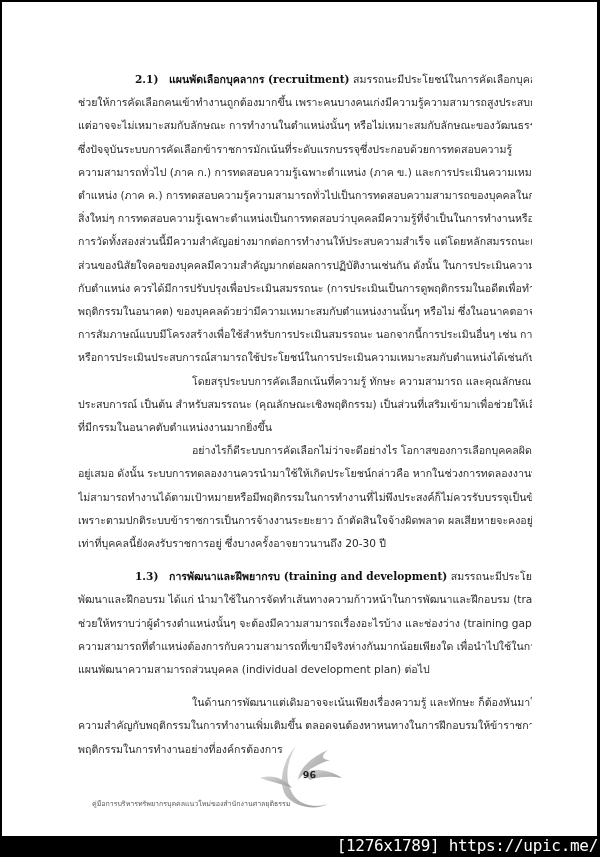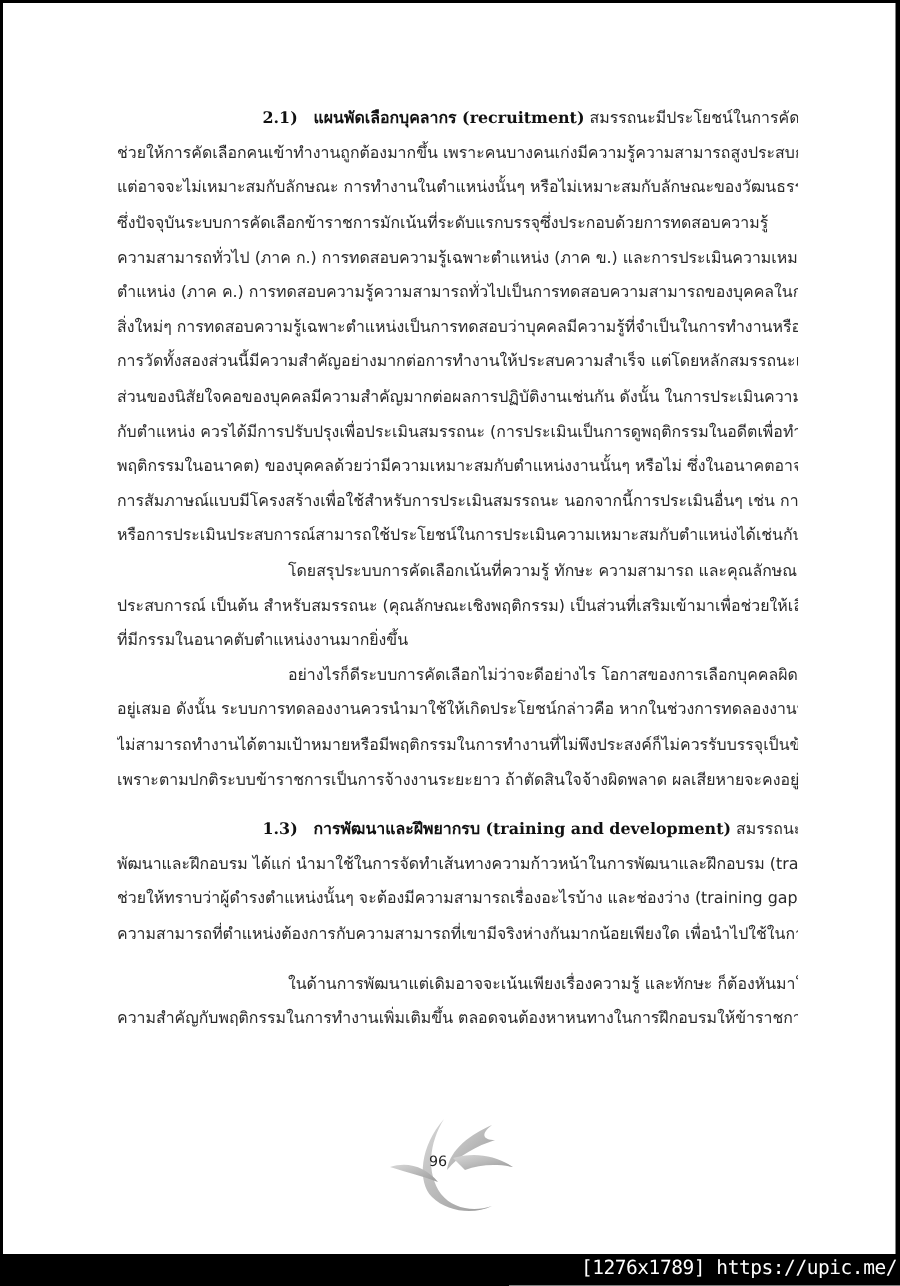--- a/index.html
+++ b/index.html
@@ -14,34 +14,34 @@
   .content {
     position: absolute; left: 76px; top: 66px; width: 454px;
     font-size: 10.6px; line-height: 23.2px; color: #2a2a2a;
   }
   .para { margin: 0; text-align: justify; }
   .line { display: block; white-space: nowrap; overflow: hidden; }
   .indent-sec { padding-left: 57px; }
   .indent-para { padding-left: 114px; }
   .bold { font-weight: bold; font-family: "DejaVu Serif", "Liberation Serif", serif; color: #111; }
   .gap { height: 10px; }
-  .num { display: inline-block; width: 34px; margin-left: 40px; }
+  .num { display: inline-block; width: 34px; }
   .footer-text {
     position: absolute; left: 90px; top: 796px; font-size: 7px; color: #555;
     white-space: nowrap;
   }
   .footer-swoosh { position: absolute; left: 256px; top: 742px; width: 110px; height: 80px; }
   .page-number {
-    position: absolute; left: 284px; top: 767px; width: 30px; text-align: left;
-    font-size: 9.5px; font-weight: normal; color: #222;
+    position: absolute; left: 284px; top: 767px; width: 30px; text-align: right;
+    font-size: 9.5px; font-weight: bold; color: #222;
   }
   .watermark {
     position: absolute; right: 2px; bottom: 2px; height: 18px; line-height: 18px;
     color: #fff; font-family: "DejaVu Sans Mono", "Liberation Mono", monospace;
-    font-size: 13px; letter-spacing: -0.3px; text-align: right;
+    font-size: 16px; letter-spacing: -0.3px; text-align: right;
   }
 </style>
 </head>
 <body>
 
 <div class="page">
   <div class="content">
 
     <div class="para">
       <span class="line indent-sec"><span class="bold num">2.1)</span><span class="bold">แผนพัดเลือกบุคลากร (recruitment)</span><span> สมรรถนะมีประโยชน์ในการคัดเลือกบุคลากรได้แก่</span></span>
@@ -63,39 +63,43 @@
       <span class="line indent-para">โดยสรุประบบการคัดเลือกเน้นที่ความรู้ ทักษะ ความสามารถ และคุณลักษณะอื่นๆ เช่น</span>
       <span class="line">ประสบการณ์ เป็นต้น สำหรับสมรรถนะ (คุณลักษณะเชิงพฤติกรรม) เป็นส่วนที่เสริมเข้ามาเพื่อช่วยให้เลือกจ้างบุคคล</span>
       <span class="line">ที่มีกรรมในอนาคตับตำแหน่งงานมากยิ่งขึ้น</span>
     </div>
 
     <div class="para">
       <span class="line indent-para">อย่างไรก็ดีระบบการคัดเลือกไม่ว่าจะดีอย่างไร โอกาสของการเลือกบุคคลผิดพลาดย่อมมี</span>
       <span class="line">อยู่เสมอ ดังนั้น ระบบการทดลองงานควรนำมาใช้ให้เกิดประโยชน์กล่าวคือ หากในช่วงการทดลองงานบุคคล</span>
       <span class="line">ไม่สามารถทำงานได้ตามเป้าหมายหรือมีพฤติกรรมในการทำงานที่ไม่พึงประสงค์ก็ไม่ควรรับบรรจุเป็นข้าราชการ</span>
       <span class="line">เพราะตามปกติระบบข้าราชการเป็นการจ้างงานระยะยาว ถ้าตัดสินใจจ้างผิดพลาด ผลเสียหายจะคงอยู่ตราบ</span>
+      <span class="line">เท่าที่บุคคลนี้ยังคงรับราชการอยู่ ซึ่งบางครั้งอาจยาวนานถึง 20-30 ปี</span>
     </div>
 
     <div class="gap"></div>
 
     <div class="para">
       <span class="line indent-sec"><span class="bold num">1.3)</span><span class="bold">การพัฒนาและฝึพยากรบ (training and development)</span><span> สมรรถนะมีประโยชน์ในการ</span></span>
       <span class="line">พัฒนาและฝึกอบรม ได้แก่ นำมาใช้ในการจัดทำเส้นทางความก้าวหน้าในการพัฒนาและฝึกอบรม (training road map)</span>
       <span class="line">ช่วยให้ทราบว่าผู้ดำรงตำแหน่งนั้นๆ จะต้องมีความสามารถเรื่องอะไรบ้าง และช่องว่าง (training gap) ระหว่าง</span>
       <span class="line">ความสามารถที่ตำแหน่งต้องการกับความสามารถที่เขามีจริงห่างกันมากน้อยเพียงใด  เพื่อนำไปใช้ในการจัดทำ</span>
+      <span class="line">แผนพัฒนาความสามารถส่วนบุคคล (individual development plan) ต่อไป</span>
     </div>
 
     <div class="gap"></div>
 
     <div class="para">
       <span class="line indent-para">ในด้านการพัฒนาแต่เดิมอาจจะเน้นเพียงเรื่องความรู้ และทักษะ ก็ต้องหันมาให้</span>
       <span class="line">ความสำคัญกับพฤติกรรมในการทำงานเพิ่มเติมขึ้น ตลอดจนต้องหาหนทางในการฝึกอบรมให้ข้าราชการมี</span>
+      <span class="line">พฤติกรรมในการทำงานอย่างที่องค์กรต้องการ</span>
     </div>
   </div>
 
+  <div class="footer-text">คู่มือการบริหารทรัพยากรบุคคลแนวใหม่ของสำนักงานศาลยุติธรรม</div>
   <svg class="footer-swoosh" viewBox="0 0 110 80">
     <defs>
       <linearGradient id="sw" x1="0" y1="0" x2="1" y2="1">
         <stop offset="0" stop-color="#d8d8d8"></stop>
         <stop offset="1" stop-color="#9a9a9a"></stop>
       </linearGradient>
     </defs>
     <path d="M38 2 C28 18 26 38 36 52 C44 62 58 64 70 60 C58 66 40 64 30 54 C20 44 22 20 38 2 Z" fill="url(#sw)"></path>
     <path d="M70 6 C56 12 42 22 40 36 C48 26 60 20 72 16 C64 16 62 12 70 6 Z" fill="url(#sw)"></path>
     <path d="M44 28 C58 24 72 26 84 34 C74 32 62 32 52 36 Z" fill="url(#sw)"></path>

